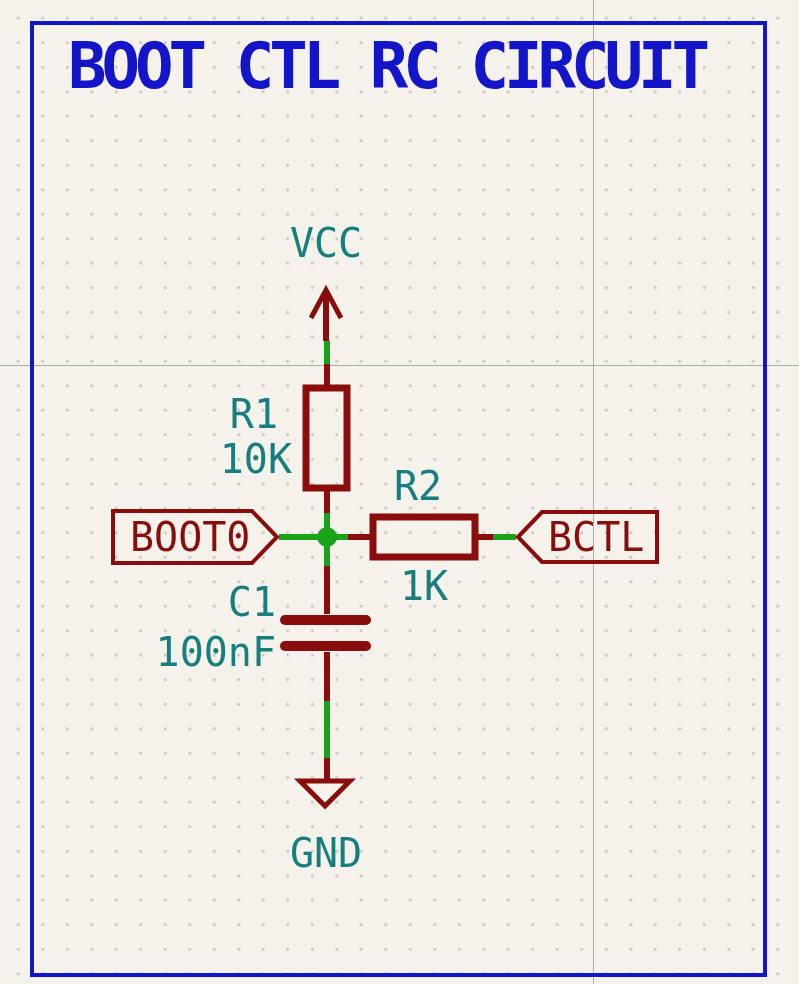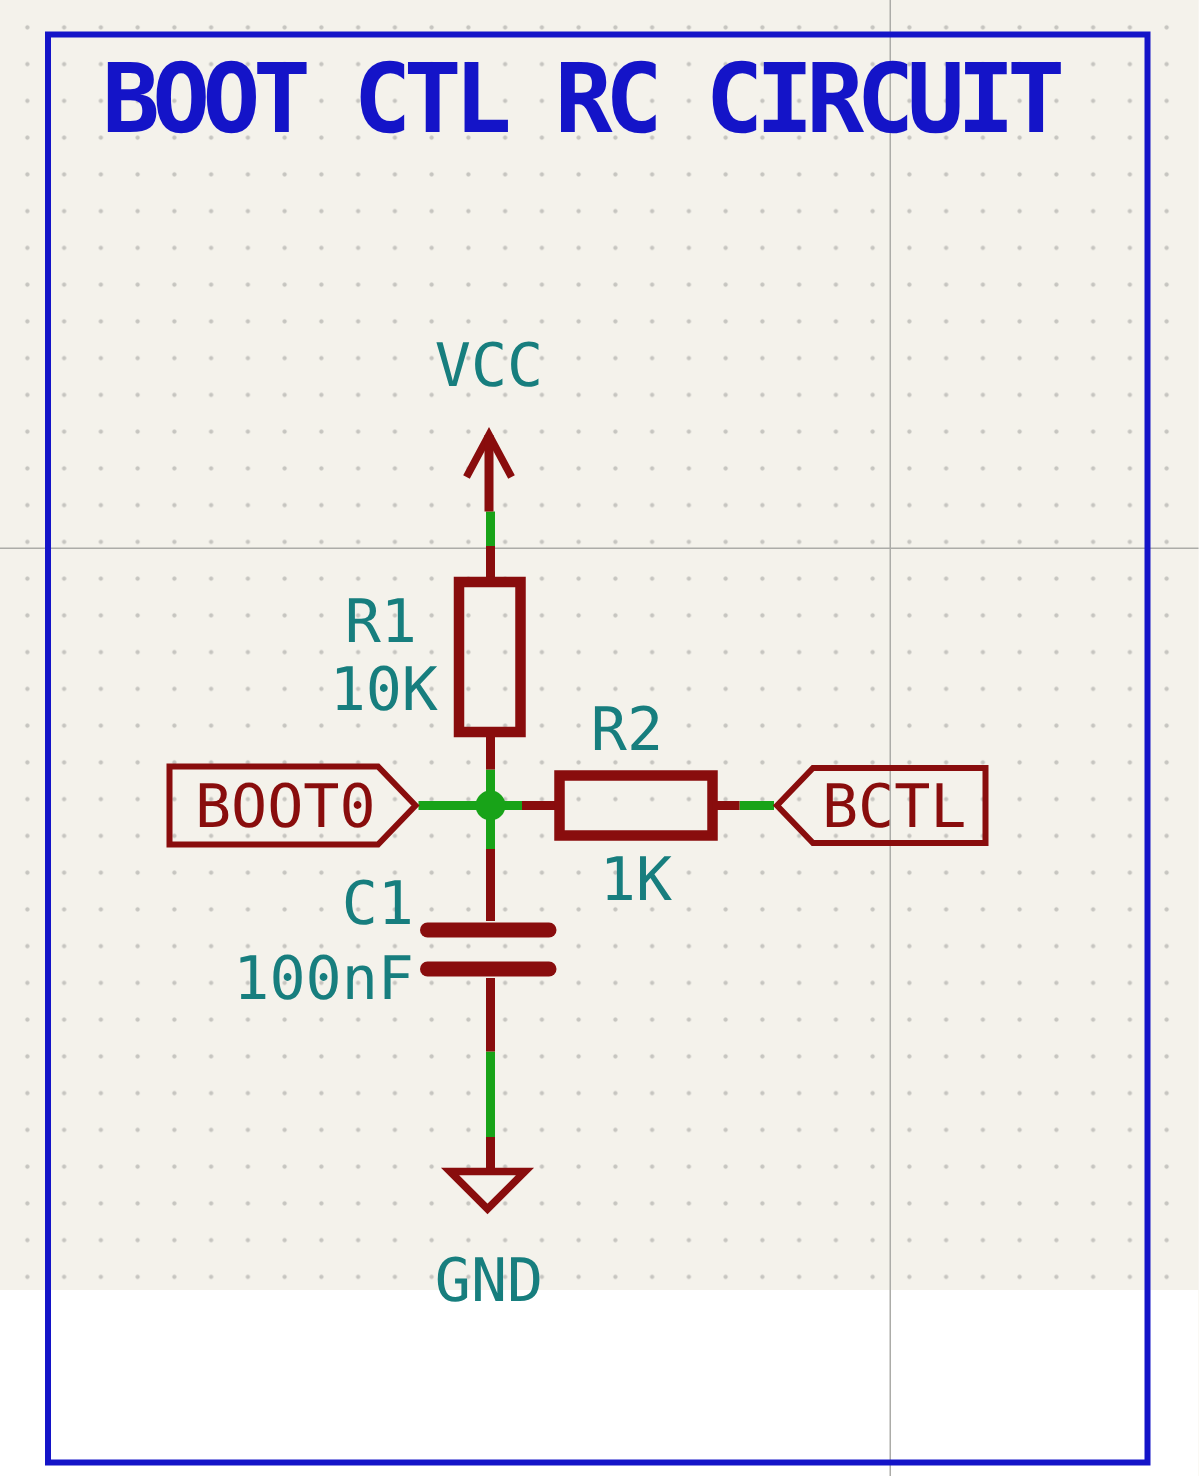--- a/index.html
+++ b/index.html
@@ -3,21 +3,21 @@
 <meta charset="utf-8">
 <style>
   :root{
     --background:#F4F2EB; --sheet-border:#1414C8; --title-text:#1414C8;
     --component-outline:#890D0D; --label-text:#890D0D; --value-text:#177E7E;
     --wire:#18A318; --junction:#18A318; --grid-dot:#C6C5C0; --axis-line:#ACACA8;
   }
   html,body{margin:0;padding:0;}
   body{width:799px;height:984px;overflow:hidden;font-family:"DejaVu Sans Mono",monospace;}
   .canvas{
-    position:relative;width:799px;height:860px;
+    position:relative;width:799px;height:984px;
     background-color:var(--background);
     background-image:radial-gradient(circle, var(--grid-dot) 1.1px, rgba(0,0,0,0) 1.7px);
     background-size:24.5px 24.5px;
     background-position:6px 6px;
   }
   .axis{position:absolute;background:var(--axis-line);}
   .axis-h{left:0;top:365px;width:799px;height:1px;}
   .axis-v{left:593px;top:0;width:1px;height:984px;}
   svg{position:absolute;left:0;top:0;}
   .sheet-border{fill:none;stroke:var(--sheet-border);stroke-width:4;}

